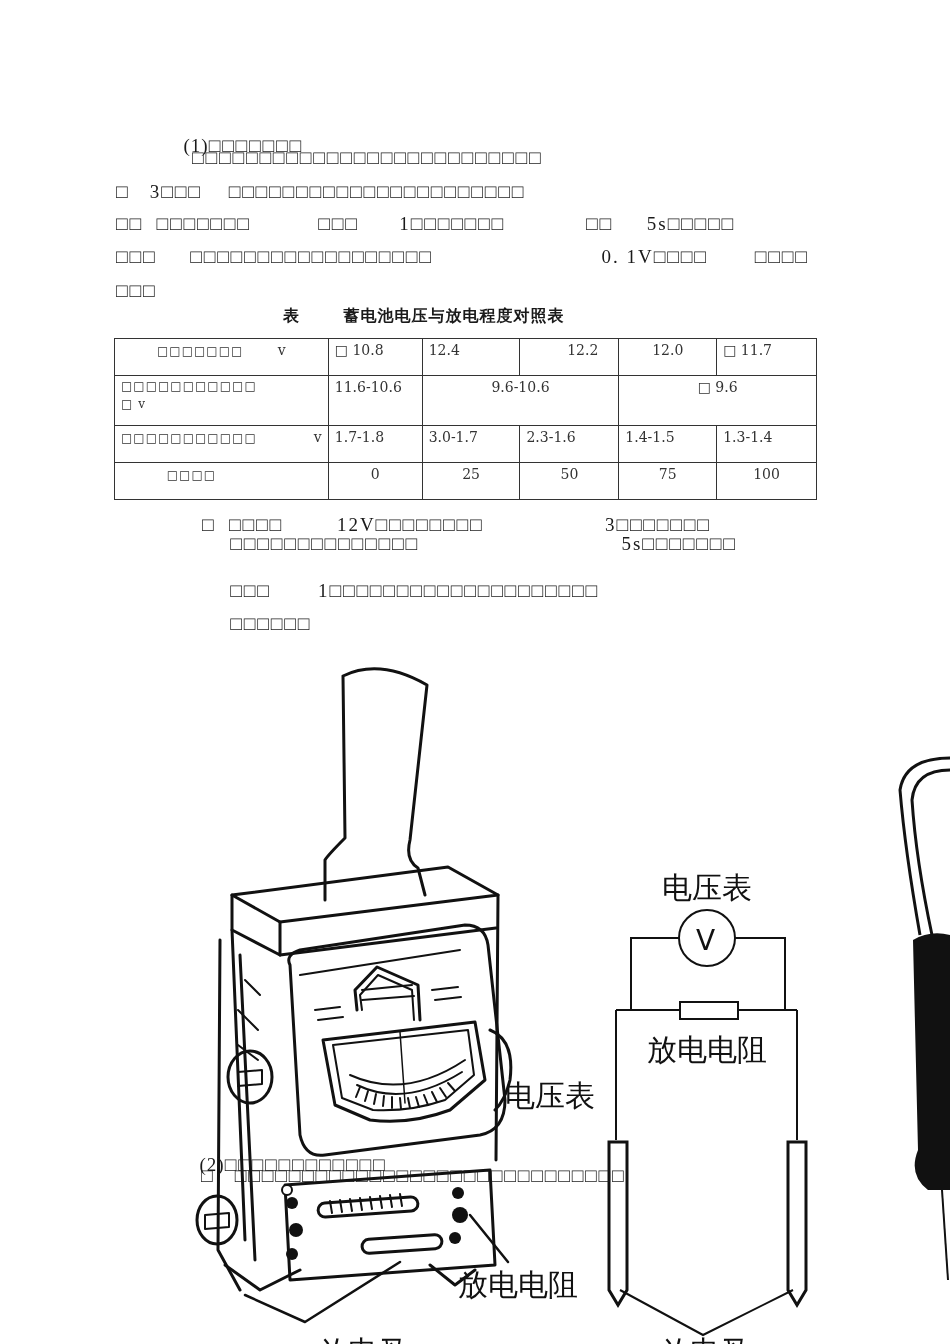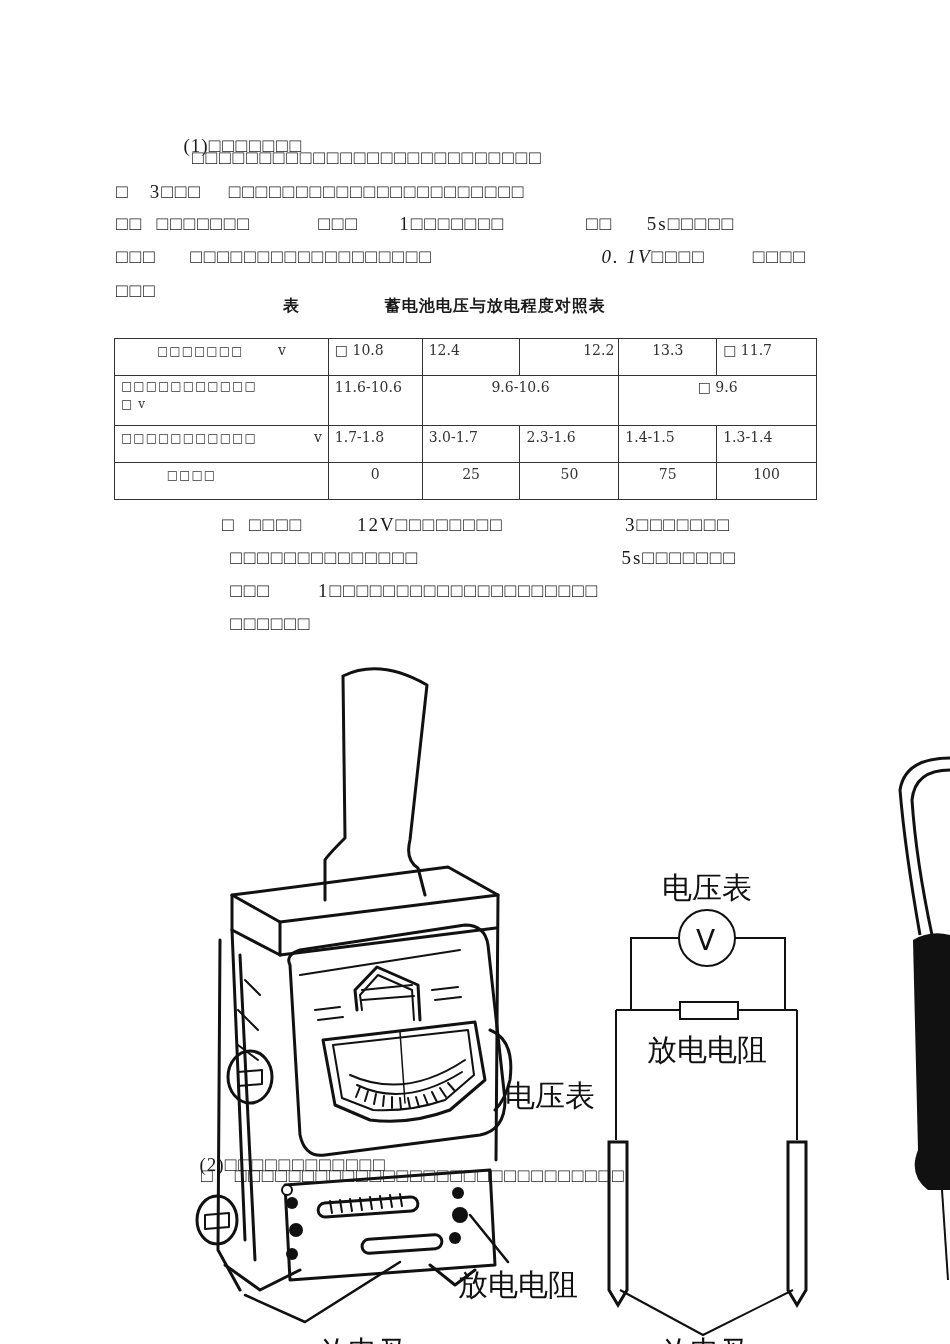--- a/index.html
+++ b/index.html
@@ -1,41 +1,41 @@
 <!DOCTYPE html>
 <html><head>
 <meta charset="utf-8">
 <style>
   html, body { margin: 0; padding: 0; background: #ffffff; }
   body { width: 950px; height: 1344px; position: relative; overflow: hidden;
          font-family: "Liberation Serif", "DejaVu Serif", serif; color: #1a1a1a; }
   .t { position: absolute; white-space: pre; font-size: 19px; letter-spacing: 1px; line-height: 22px; }
   .tofu { letter-spacing: 2px; }
-  .caption { position: absolute; left: 283px; top: 296px; font-family: Liberation Mono, monospace;
+  .caption { position: absolute; left: 283px; top: 306px; font-family: Liberation Sans, sans-serif;
              font-size: 16px; font-weight: bold; white-space: pre; letter-spacing: 1px; }
   table.grid { position: absolute; left: 114px; top: 338px; width: 703px; border-collapse: collapse;
                font-family: "DejaVu Serif", serif; font-size: 14px; color: #333; }
   table.grid td { border: 1.5px solid #333; padding: 3px 6px; vertical-align: top; height: 30px; }
   table.grid td.c { text-align: center; }
   table.grid td.r { text-align: right; }
   .sub { font-size: 12px; letter-spacing: 1px; }
   svg { position: absolute; }
   .lbl { font-family: "DejaVu Sans", sans-serif; font-size: 30px; fill: #111; }
 </style>
 </head>
 <body>
 
 <div class="t" style="left:172px; top:113px;">
   <span>(1)</span><span class="tofu">□□□□□□□</span>
 </div>
 
 <div class="t tofu" style="left:192px; top:147px;">□□□□□□□□□□□□□□□□□□□□□□□□□□</div>
 <div class="t tofu" style="left:116px; top:181px;">□   3□□□    □□□□□□□□□□□□□□□□□□□□□□</div>
 <div class="t tofu" style="left:116px; top:213px;">□□  □□□□□□□          □□□      1□□□□□□□            □□     5s□□□□□</div>
-<div class="t tofu" style="left:116px; top:246px;font-style:italic;">□□□     □□□□□□□□□□□□□□□□□□                         0. 1V□□□□       □□□□</div>
+<div class="t tofu" style="left:116px; top:246px;">□□□     □□□□□□□□□□□□□□□□□□                         0. 1V□□□□       □□□□</div>
 <div class="t tofu" style="left:116px; top:280px;">□□□</div>
 
 <div class="caption">表        蓄电池电压与放电程度对照表</div>
 
 <table class="grid">
   <colgroup>
     <col style="width:214px">
       <col style="width:94px">
       <col style="width:98px">
       <col style="width:99px">
@@ -43,22 +43,22 @@
       <col style="width:100px">
   </colgroup>
   <tbody>
       <tr style="height:37px">
     <td>
       <span class="sub" style="margin-left:36px">□□□□□□□</span>
       <span style="float:right; margin-right:36px">v</span>
     </td>
     <td>□ 10.8</td>
     <td>12.4</td>
-    <td class="r" style="padding-right:4px">12.2</td>
-    <td class="c">13.3</td>
+    <td class="r" style="padding-right:20px">12.2</td>
+    <td class="c">12.0</td>
     <td>□ 11.7</td>
   </tr>
   <tr style="height:50px">
     <td>
       <div class="sub">□□□□□□□□□□□</div>
       <div class="sub" style="margin-top:4px">□  v</div>
     </td>
     <td>11.6-10.6</td>
     <td colspan="2" class="c">9.6-10.6</td>
     <td colspan="2" class="c">□ 9.6</td>
@@ -80,22 +80,22 @@
     </td>
     <td class="c">0</td>
     <td class="c">25</td>
     <td class="c">50</td>
     <td class="c">75</td>
     <td class="c">100</td>
   </tr>
 </tbody>
   </table>
 
-<div class="t tofu" style="left:222px; top:514px;">□  □□□□        12V□□□□□□□□                  3□□□□□□□</div>
-<div class="t tofu" style="left:210px; top:547px;">   □□□□□□□□□□□□□□                              5s□□□□□□□</div>
+<div class="t tofu" style="left:202px; top:514px;">□  □□□□        12V□□□□□□□□                  3□□□□□□□</div>
+<div class="t tofu" style="left:210px; top:533px;">   □□□□□□□□□□□□□□                              5s□□□□□□□</div>
 <div class="t tofu" style="left:210px; top:580px;">   □□□       1□□□□□□□□□□□□□□□□□□□□</div>
 <div class="t tofu" style="left:210px; top:613px;">   □□□□□□</div>
 
 <svg style="left:0; top:0;" width="950" height="1344" viewBox="0 0 950 1344">
   <g fill="none" stroke="#111" stroke-width="3" stroke-linejoin="round" stroke-linecap="round">
 
     <path d="M343 676 Q380 658 427 685 L410 840 Q405 860 418 868 L425 895 M343 676 L345 838 Q328 855 325 860 L325 900"></path>
 
     <path d="M232 895 L448 867 L498 895 L280 922 Z"></path>
     <path d="M232 895 L232 930 L280 955 L280 922"></path>

